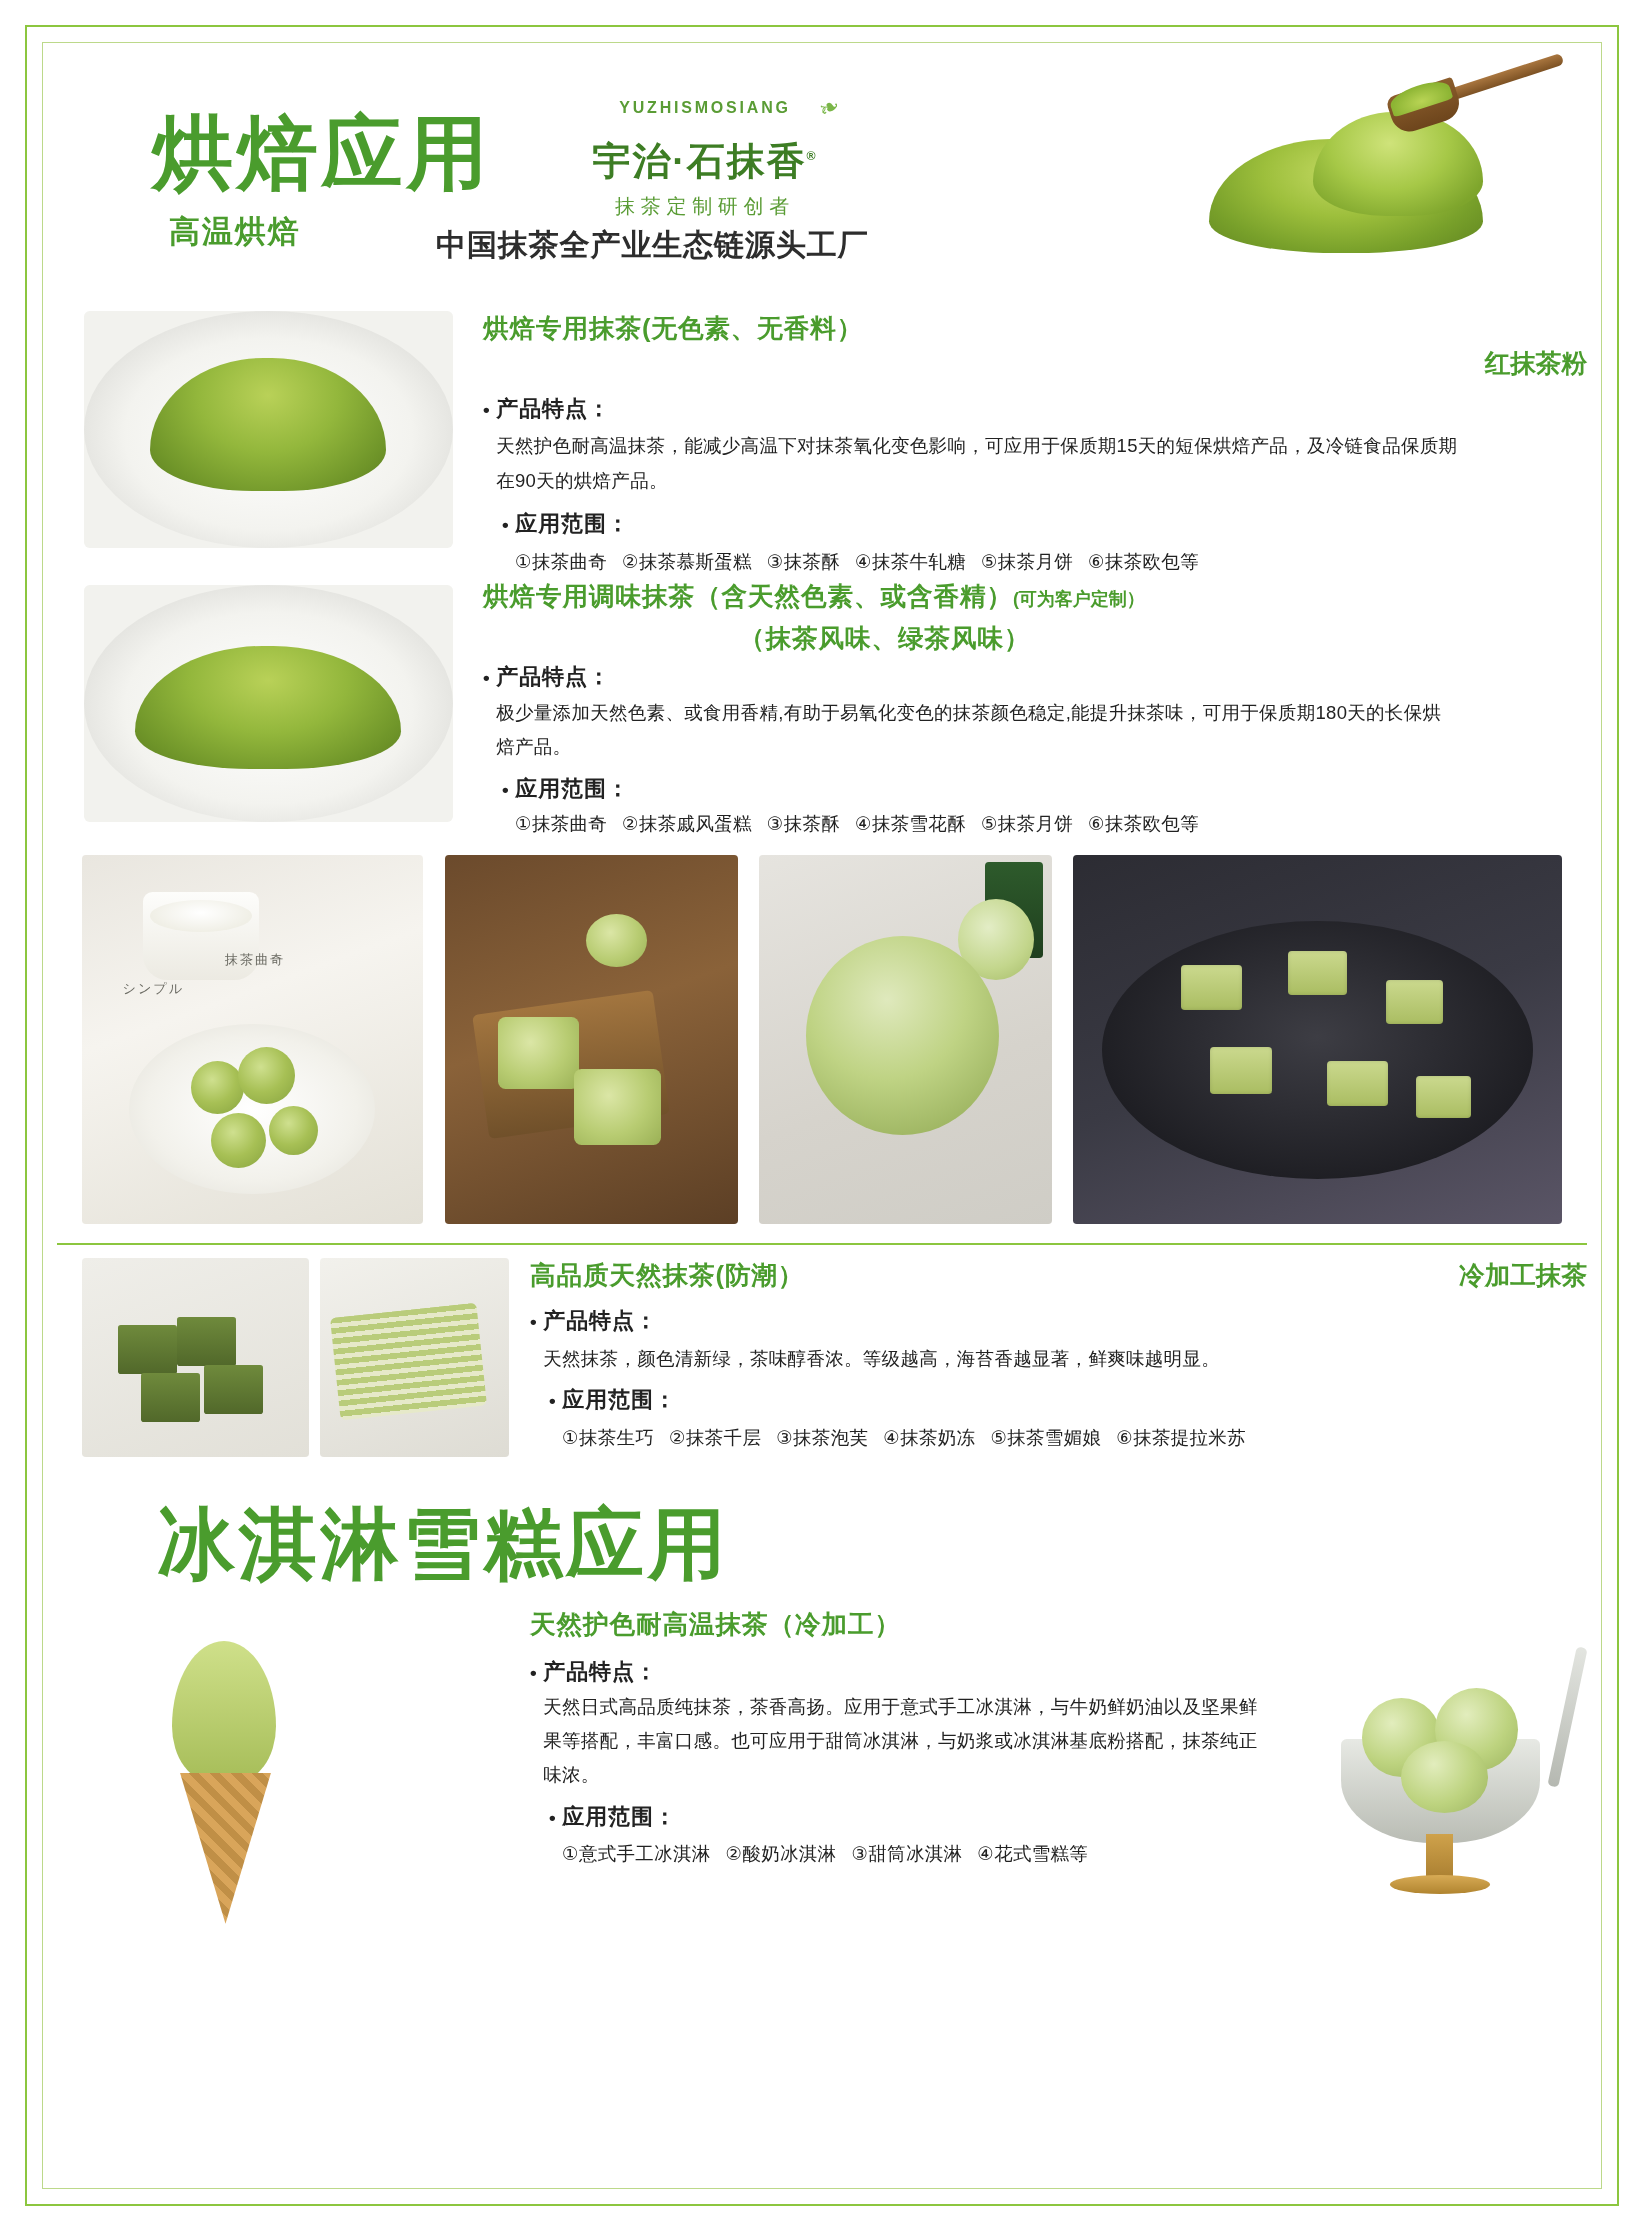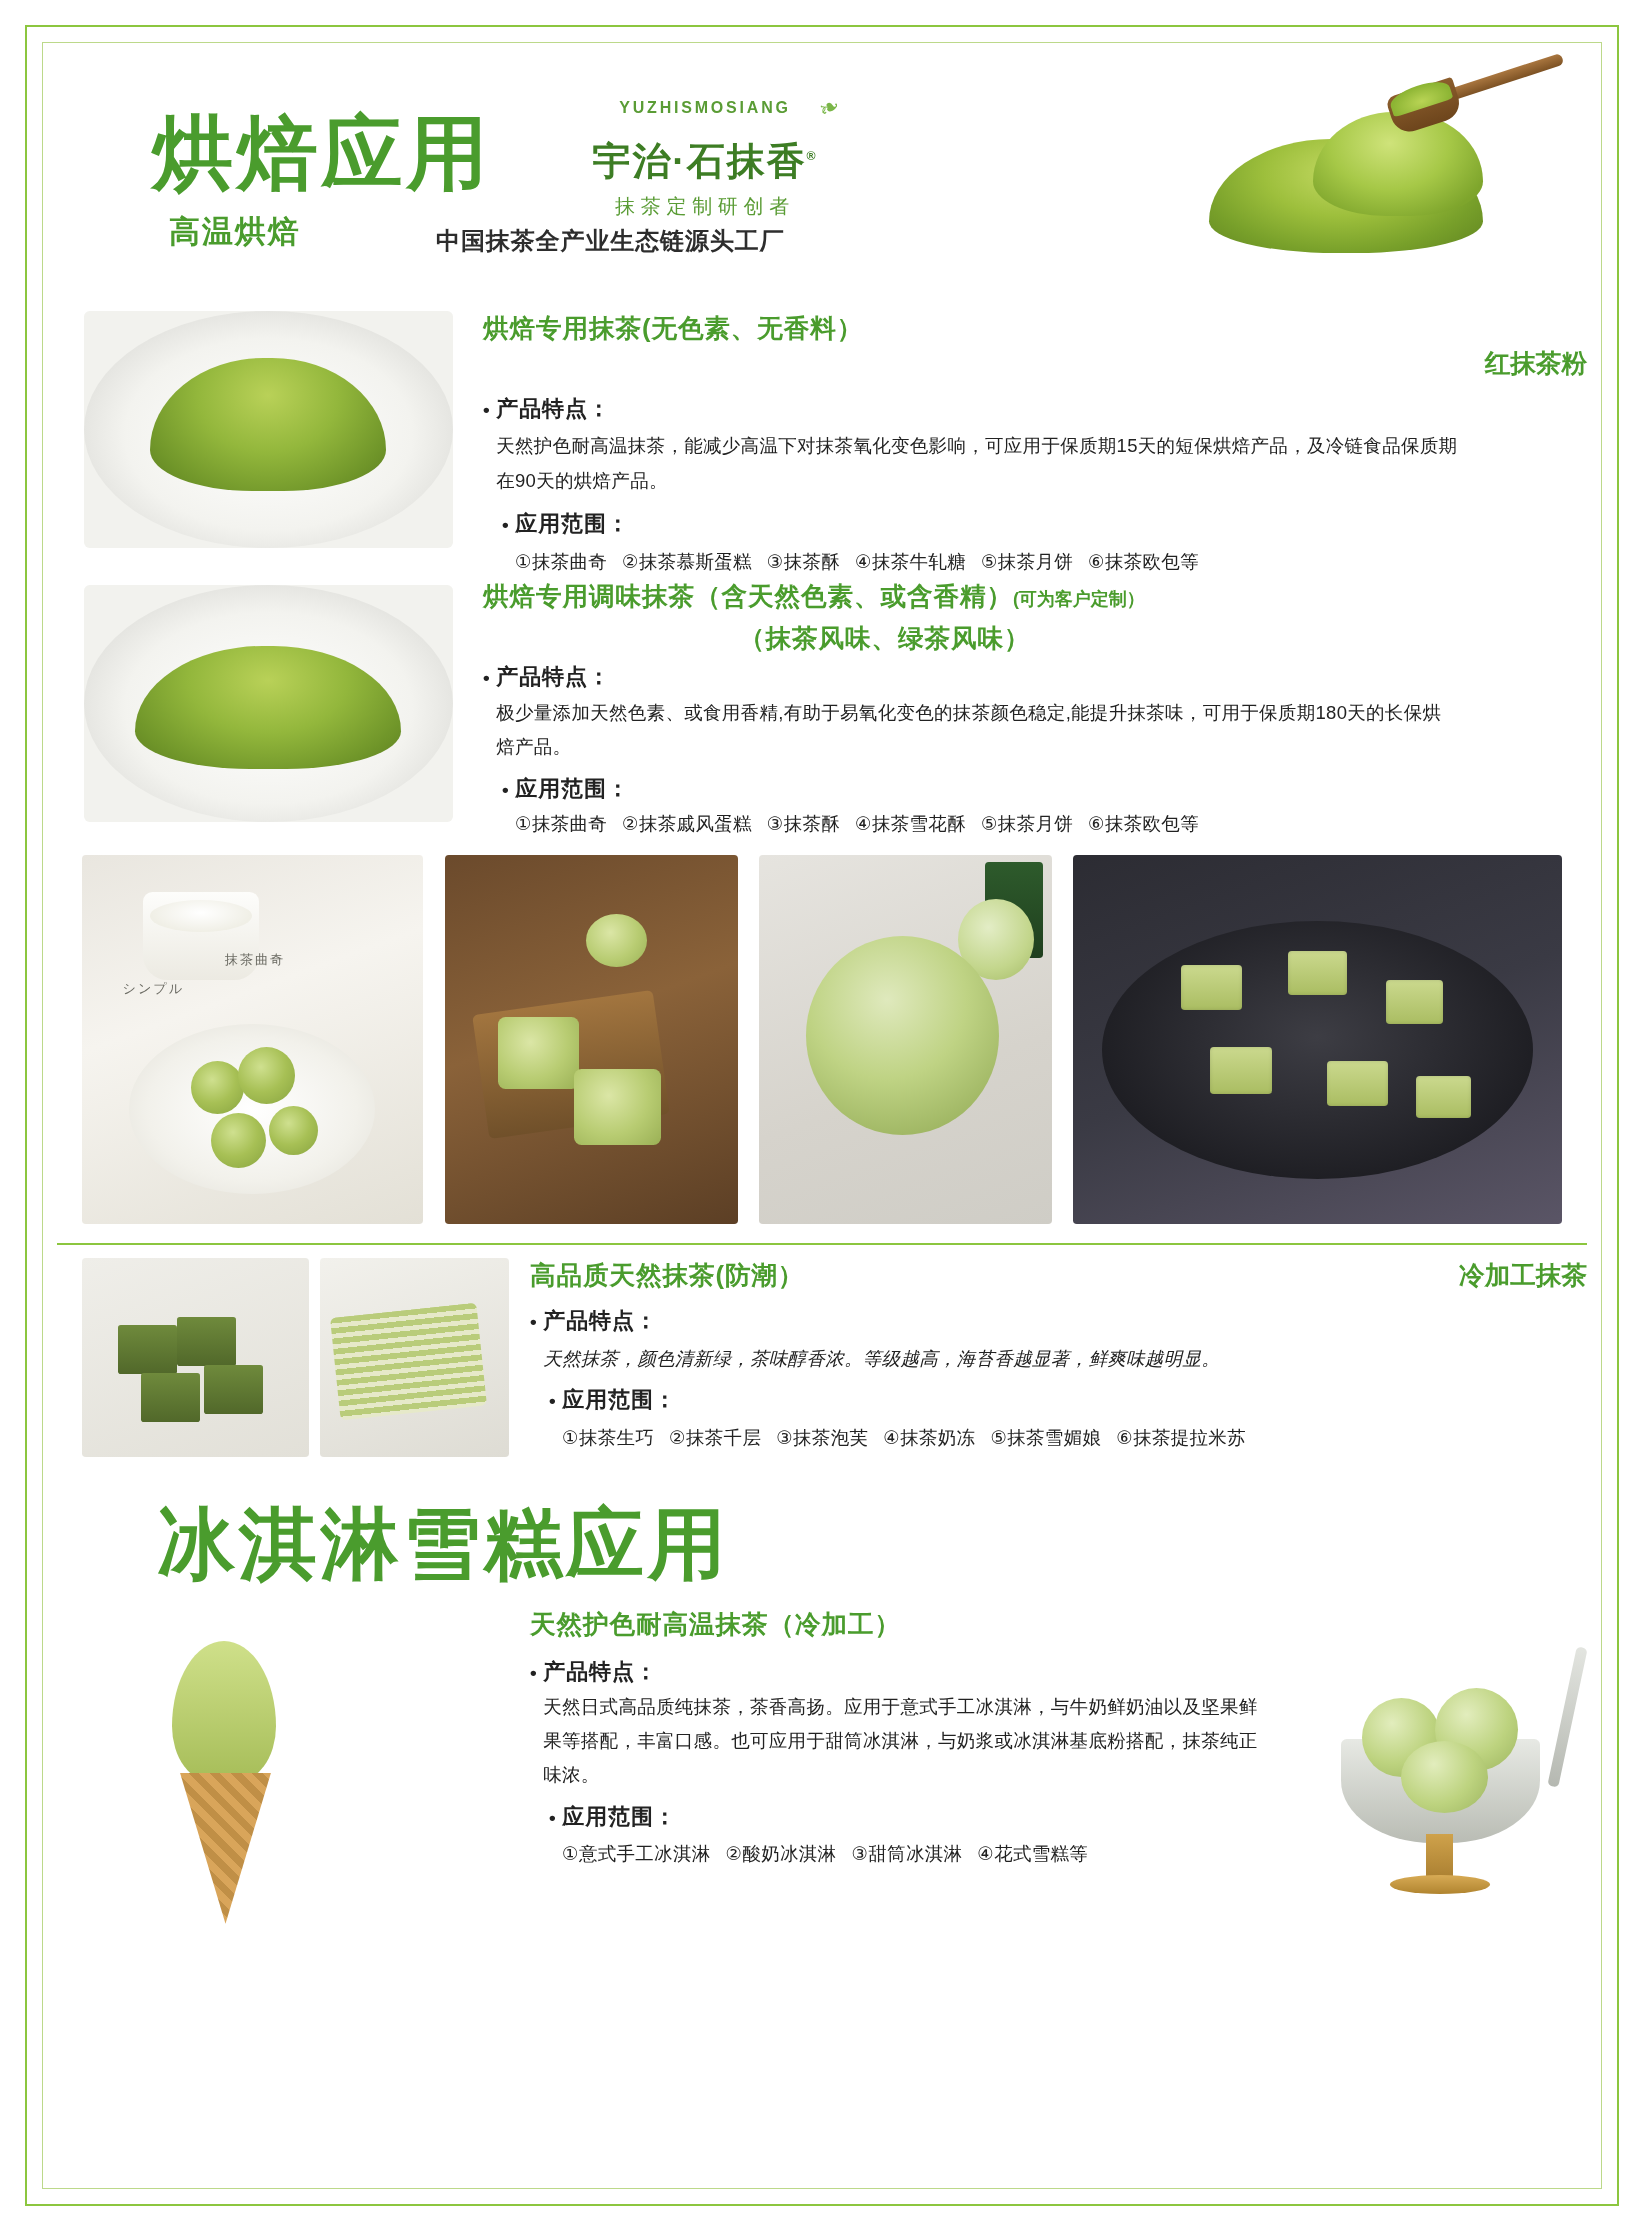--- a/index.html
+++ b/index.html
@@ -37,21 +37,21 @@
     letter-spacing:3.8px;
     font-family:"DejaVu Sans","Liberation Sans",sans-serif;
   }
   .sub-title {
     position:absolute; left:112px; top:156px;
     font-size:31px; font-weight:bold; color:#4a9c2d;
     letter-spacing:1.9px;
   }
   .sub-title-note {
     position:absolute; left:379px; top:170px;
-    font-size:24px; font-weight:bold; color:#2d2d2d;
+    font-size:30px; font-weight:bold; color:#2d2d2d;
     letter-spacing:0.9px;
   }
   .brand {
     position:absolute; left:492px; top:44px; width:312px; text-align:center;
   }
   .brand .brand-en {
     font-size:16px; color:#5a9c35; letter-spacing:2.8px; font-weight:bold;
   }
   .brand .brand-cn {
     font-size:38px; color:#3d7d24; font-weight:bold; letter-spacing:1.9px;
@@ -399,21 +399,21 @@
       <div class="cold-photo cp2" style="left:263px; width:189px;">
         <div class="mille"></div>
       </div>
 
       <div style="position:absolute; left:473px; top:0; right:0;">
         <div style="display:flex; align-items:baseline;">
           <div class="block-title">高品质天然抹茶(防潮）</div>
           <div class="block-title-right" style="margin-left:auto;">冷加工抹茶</div>
         </div>
         <div class="label" style="margin-top:13.2px;">产品特点：</div>
-        <div class="body-text" style="margin-top:5.7px; padding-left:13.2px; max-width:975px;font-style:italic;">天然抹茶，颜色清新绿，茶味醇香浓。等级越高，海苔香越显著，鲜爽味越明显。</div>
+        <div class="body-text" style="margin-top:5.7px; padding-left:13.2px; max-width:975px;">天然抹茶，颜色清新绿，茶味醇香浓。等级越高，海苔香越显著，鲜爽味越明显。</div>
         <div class="label" style="margin-top:9.5px; padding-left:19px;">应用范围：</div>
         <div class="usage-text" style="margin-top:9.5px; padding-left:32px;">
           <span>①抹茶生巧</span><span>②抹茶千层</span><span>③抹茶泡芙</span><span>④抹茶奶冻</span><span>⑤抹茶雪媚娘</span><span>⑥抹茶提拉米苏</span>
         </div>
       </div>
     </div>
 
     <div class="row" style="height:114px; margin-top:17px;">
       <div class="ice-title" style="position:absolute; left:100px; top:0;">冰淇淋雪糕应用</div>
     </div>

